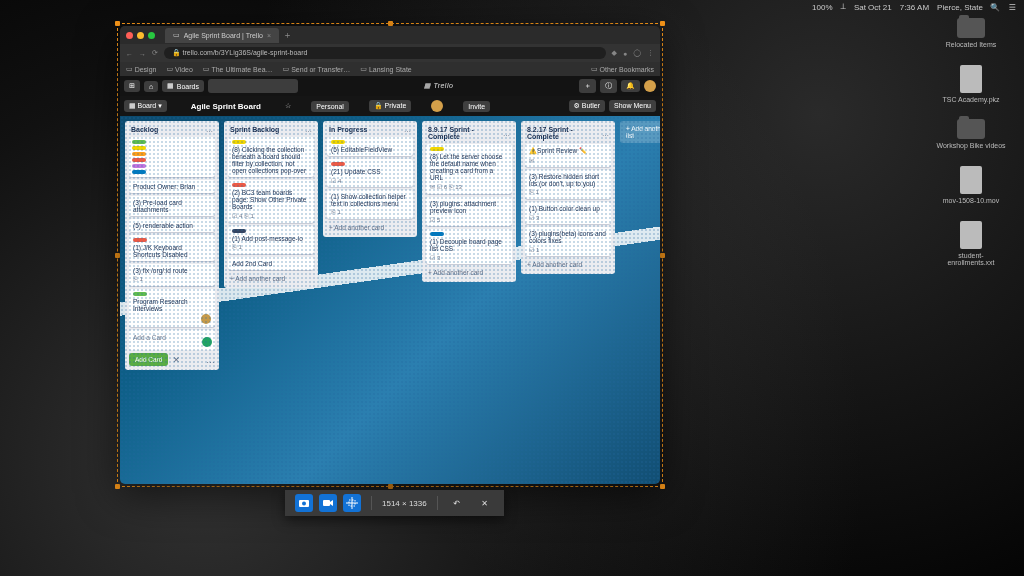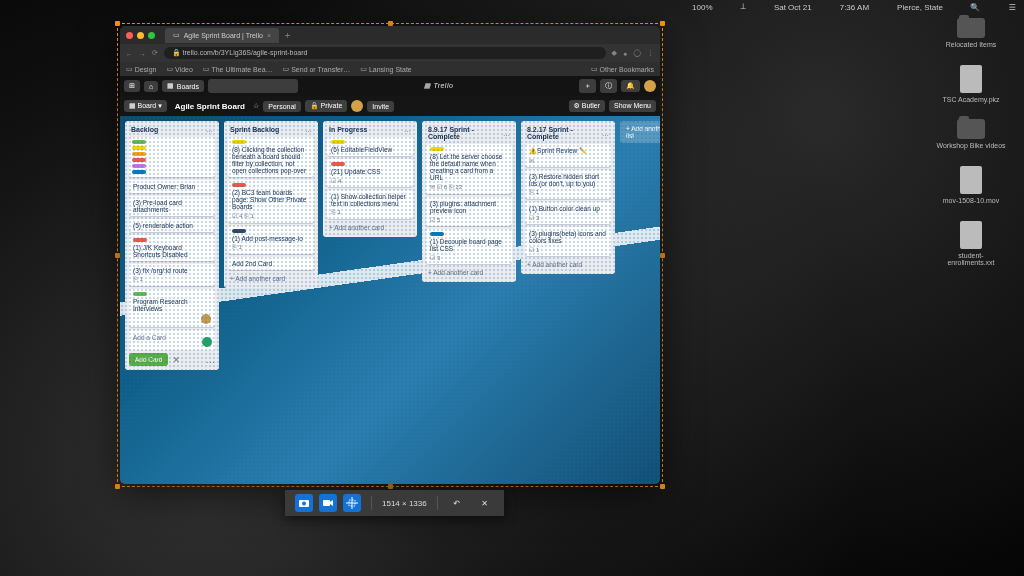--- a/index.html
+++ b/index.html
@@ -11,21 +11,21 @@
     position: relative;
     color: #ccc;
     font-size: 9px;
   }
   
   .menubar {
     position: absolute; top: 0; right: 0; height: 14px;
     display: flex; align-items: center; gap: 8px;
     padding: 0 8px; color: #ddd; font-size: 8px;
   }
-  .menubar span { opacity: .9; margin-left: 20px; }
+  .menubar span { opacity: .9; }
   
   .desktop-icons { position: absolute; right: 18px; top: 18px; display: flex; flex-direction: column; gap: 16px; align-items: center; }
   .desk-item { display: flex; flex-direction: column; align-items: center; gap: 3px; width: 70px; }
   .desk-folder { width: 28px; height: 20px; background: #555; border-radius: 3px; position: relative; }
   .desk-folder::before { content:""; position:absolute; top:-3px; left:2px; width:10px; height:4px; background:#555; border-radius:2px 2px 0 0; }
   .desk-doc { width: 22px; height: 28px; background:#bbb; border-radius:2px; }
   .desk-item span { font-size: 7px; color:#bbb; text-align:center; line-height:1.1; }
 
   
   .win-wrap { position:absolute; left:120px; top:26px; width:540px; height:458px; }
@@ -50,21 +50,21 @@
   .bookbar{height:14px;background:#2f2f2f;display:flex;align-items:center;padding:0 6px;gap:10px;color:#aaa;font-size:7px}
   .bookbar span{display:flex;align-items:center;gap:2px}
   .bookbar .right{margin-left:auto}
 
   
   .tr-top{height:20px;background:rgba(0,0,0,.35);display:flex;align-items:center;gap:4px;padding:0 4px;color:#fff;font-size:7px}
   .tr-btn{background:rgba(255,255,255,.18);border-radius:3px;padding:2px 5px;display:flex;align-items:center;gap:3px}
   .tr-search{width:90px;height:14px;background:rgba(255,255,255,.18);border-radius:3px}
   .tr-logo{flex:1;text-align:center;opacity:.85;font-style:italic;letter-spacing:.5px}
 
-  .tr-sub{height:20px;background:rgba(0,0,0,.28);display:flex;align-items:center;gap:4px;padding:0 4px;color:#fff;font-size:7px}
+  .tr-sub{height:20px;background:rgba(0,0,0,.28);display:flex;align-items:center;gap:20px;padding:0 4px;color:#fff;font-size:7px}
   .boardname{font-weight:600;font-size:8px;padding:0 4px}
   .star{opacity:.7}
   .pill{background:rgba(255,255,255,.18);border-radius:3px;padding:2px 5px}
   .avatar{width:12px;height:12px;border-radius:50%;background:#d4a04a}
   .right-group{margin-left:auto;display:flex;gap:4px}
 
   
   .board{
     flex:1;
     background:

